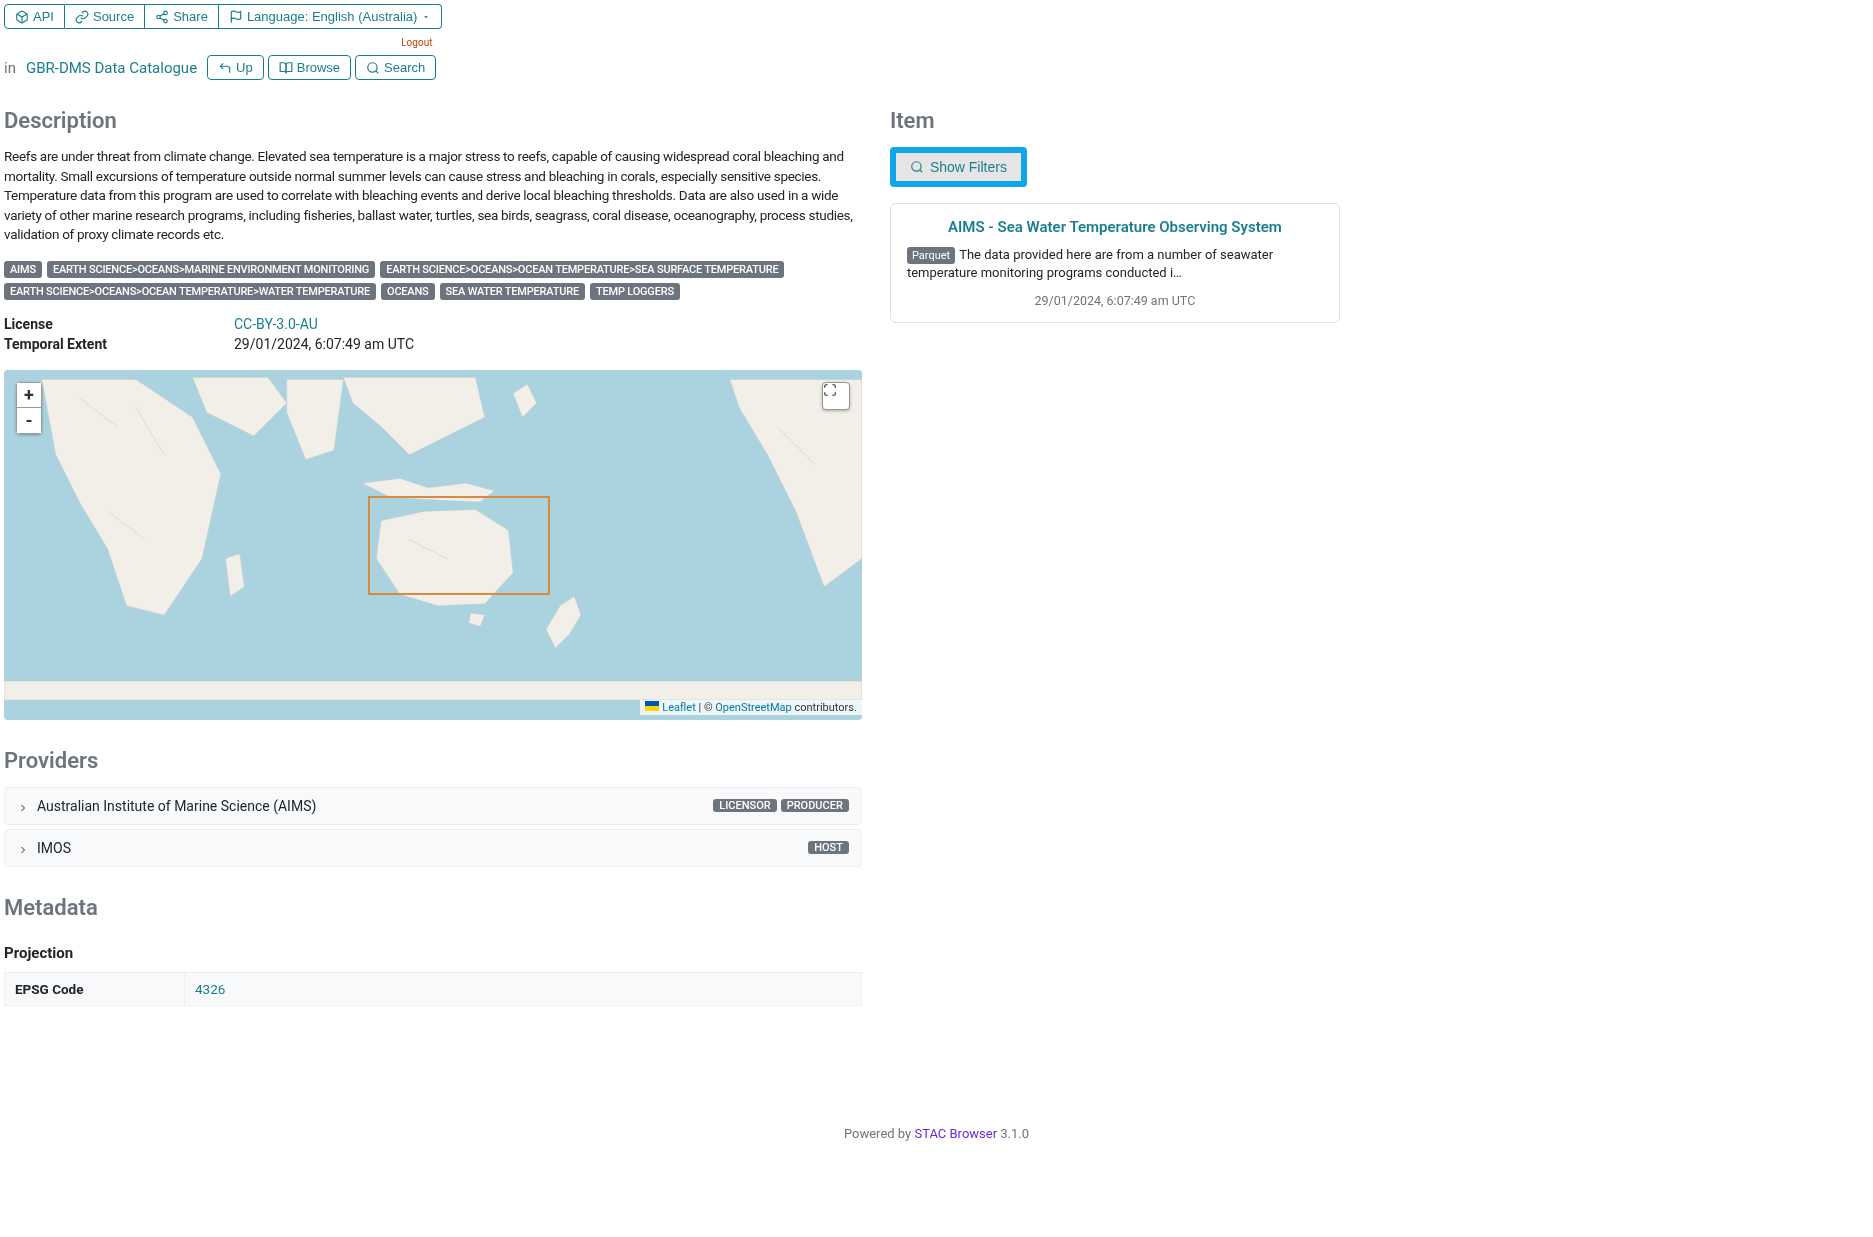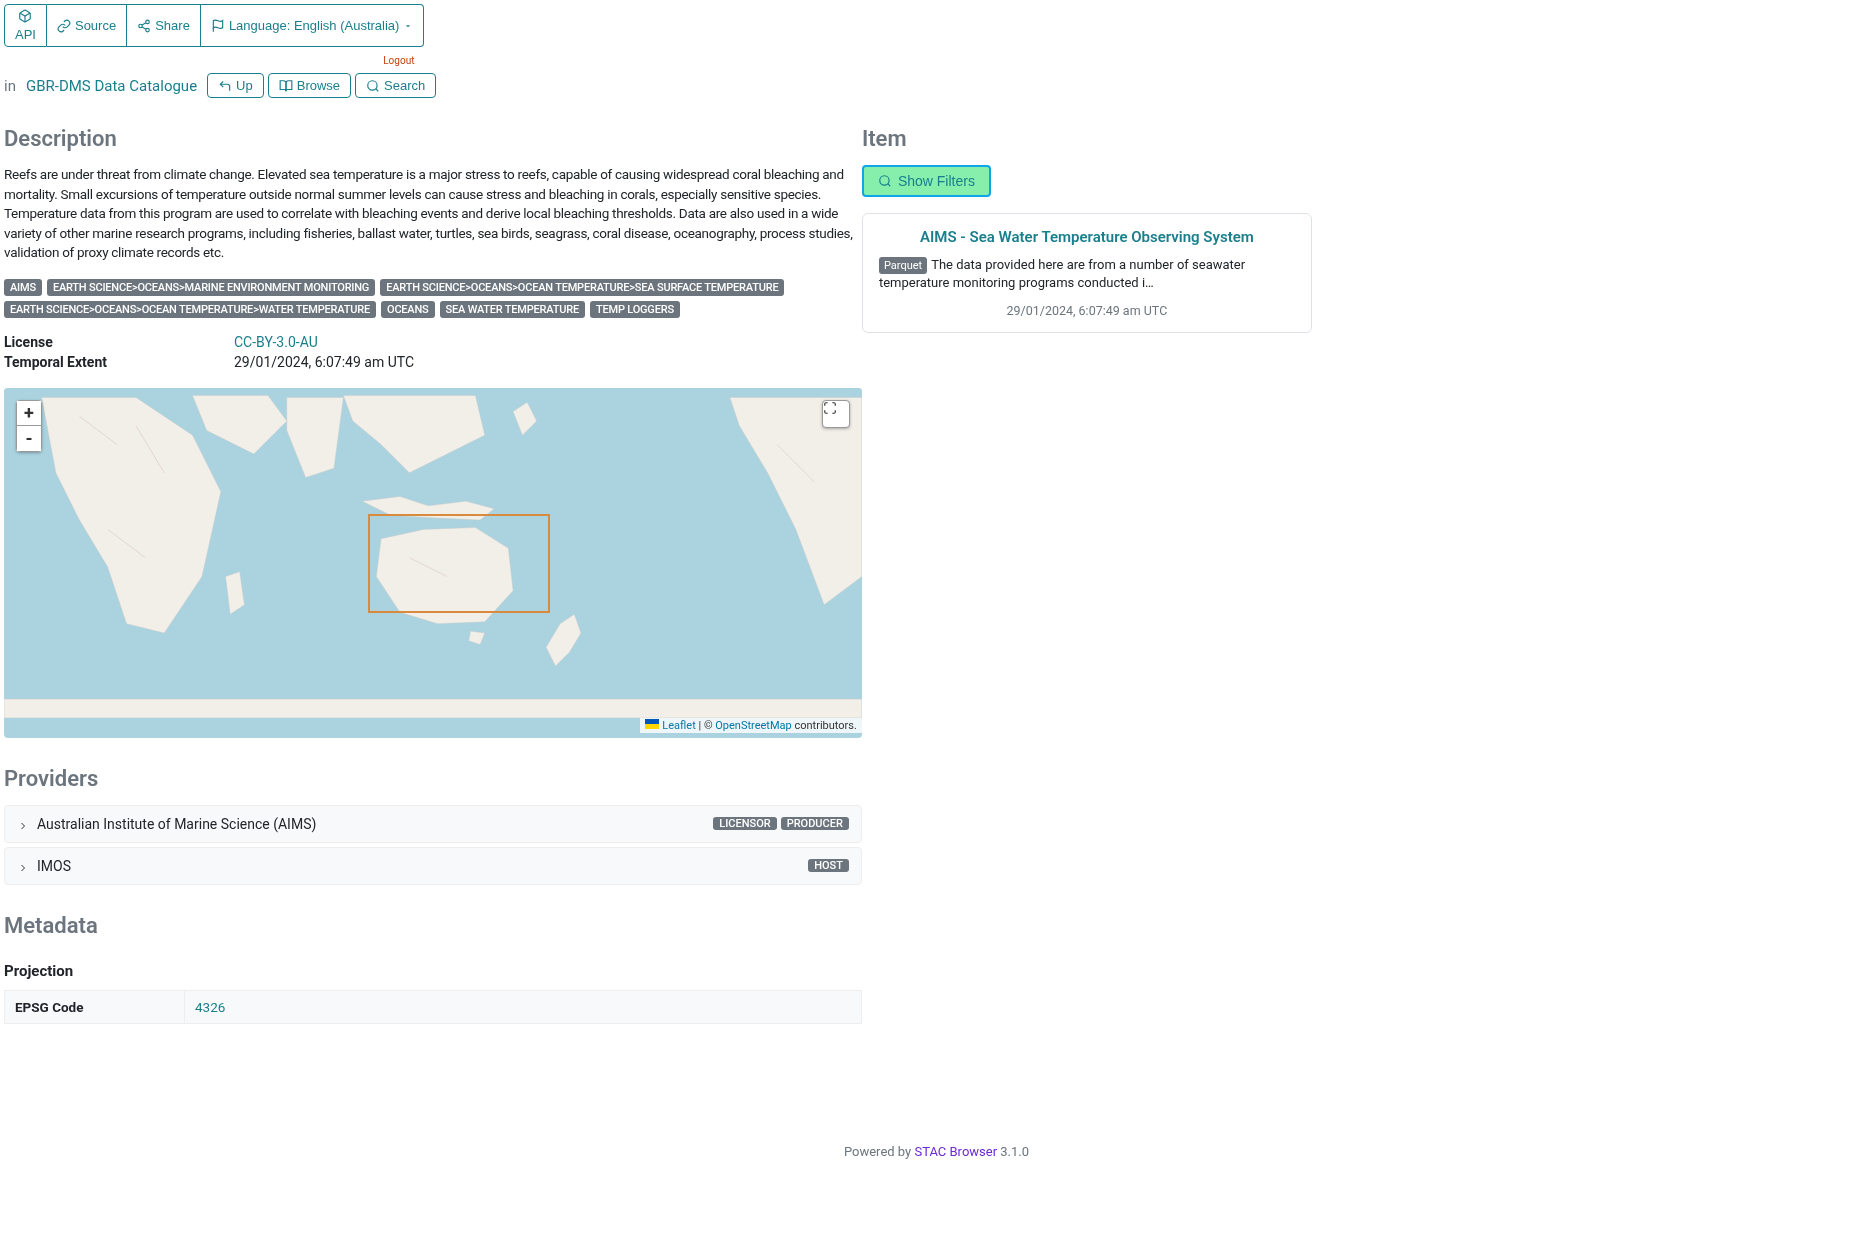--- a/index.html
+++ b/index.html
@@ -2,32 +2,32 @@
 <html><head>
 <meta charset="utf-8">
 <style>
 * { box-sizing: border-box; margin: 0; padding: 0; }
 body { font-family: -apple-system, BlinkMacSystemFont, "Segoe UI", Roboto, "Helvetica Neue", Arial, sans-serif; font-size: 14px; color: #212529; background: #fff; padding: 4px; }
 .container { max-width: 1873px; }
 .header-row { display: flex; justify-content: space-between; align-items: flex-start; }
 .title { font-size: 32px; font-weight: 700; color: #212529; letter-spacing: -0.5px; }
 .top-buttons { display: flex; gap: 0; }
 .top-btn { display: inline-flex; align-items: center; gap: 4px; padding: 4px 10px; border: 1px solid #1a7f8c; color: #1a7f8c; background: #fff; font-size: 13px; cursor: pointer; }
-.top-btn:first-child { border-radius: 4px 0 0 4px; flex-direction: column; }
+.top-btn:first-child { border-radius: 4px 0 0 4px; }
 .top-btn + .top-btn { border-left: none; }
 .top-btn:last-child { border-radius: 0 4px 4px 0; }
 .subhead { display: flex; align-items: center; gap: 10px; margin-top: 6px; }
 .subhead-in { color: #6c757d; font-size: 15px; }
 .subhead a { color: #1a7f8c; text-decoration: none; font-size: 15px; }
 .nav-btns { display: flex; gap: 0; }
 .nav-btn { display: inline-flex; align-items: center; gap: 4px; padding: 4px 10px; border: 1px solid #1a7f8c; color: #1a7f8c; background: #fff; font-size: 13px; cursor: pointer; border-radius: 4px; }
 .nav-btn + .nav-btn { margin-left: 4px; }
 .logout-row { text-align: right; margin-top: 4px; margin-right: 10px; }
 .logout-row a { color: #c2410c; text-decoration: none; font-size: 10px; }
-.main { display: flex; margin-top: 28px; }
+.main { display: flex; gap: 28px; margin-top: 28px; }
 .left { flex: 0 0 46%; }
 .right { flex: 1; max-width: 450px; }
 h2 { font-size: 22px; font-weight: 600; color: #6c757d; margin-bottom: 14px; }
 h3.sub { font-size: 15px; font-weight: 700; color: #212529; margin: 24px 0 10px 0; }
 .desc-text { font-size: 13.5px; line-height: 1.45; color: #212529; margin-bottom: 16px; letter-spacing: -0.3px; }
 .tags { display: flex; flex-wrap: wrap; gap: 5px; margin-bottom: 16px; }
 .tag { background: #6c757d; color: #fff; font-size: 11px; padding: 2px 6px; border-radius: 3px; text-transform: uppercase; font-weight: 500; letter-spacing: -0.2px; }
 .kv-row { display: flex; margin-bottom: 4px; font-size: 14px; }
 .kv-key { font-weight: 700; width: 230px; }
 .kv-val { color: #212529; }
@@ -44,21 +44,21 @@
 .bbox-rect { position: absolute; border: 2px solid #d88b3f; top: 126px; left: 364px; width: 182px; height: 99px; }
 .provider-item { display: flex; align-items: center; justify-content: space-between; padding: 10px 12px; background: #f8f9fa; border: 1px solid #eee; border-radius: 4px; margin-bottom: 4px; cursor: pointer; }
 .provider-left { display: flex; align-items: flex-end; gap: 8px; }
 .provider-name { font-size: 14px; color: #212529; }
 .provider-badges { display: flex; gap: 4px; }
 .provider-badge { background: #6c757d; color: #fff; font-size: 11px; padding: 0 6px; border-radius: 3px; font-weight: 500; }
 .meta-table { width: 100%; border-collapse: collapse; }
 .meta-table td { padding: 8px 10px; border: 1px solid #eee; background: #f8f9fa; font-size: 13.5px; }
 .meta-table td:first-child { font-weight: 700; width: 180px; }
 .meta-table td a { color: #1a7f8c; text-decoration: none; }
-.show-filters-btn { display: inline-flex; align-items: center; gap: 6px; padding: 6px 14px; border: 2px solid #0ea5e9; color: #1a7f8c; background: #86efac; border-radius: 4px; cursor: pointer; font-size: 14px; margin-bottom: 16px; }
+.show-filters-btn { display: inline-flex; align-items: center; gap: 6px; padding: 6px 14px; border: 6px solid #0ea5e9; color: #1a7f8c; background: #e5e5e5; border-radius: 4px; cursor: pointer; font-size: 14px; margin-bottom: 16px; }
 .item-card { border: 1px solid #dee2e6; border-radius: 6px; padding: 14px 16px; }
 .item-title { color: #1a7f8c; font-size: 15px; font-weight: 600; text-align: center; margin-bottom: 10px; cursor: pointer; }
 .item-body { font-size: 13px; line-height: 1.4; color: #212529; }
 .item-body .badge { display: inline-block; background: #6c757d; color: #fff; font-size: 11px; padding: 1px 5px; border-radius: 3px; margin-right: 4px; }
 .item-date { text-align: center; color: #6c757d; font-size: 12.5px; margin-top: 10px; }
 .icon { width: 14px; height: 14px; display: inline-block; }
 .footer { text-align: center; color: #6c757d; font-size: 13px; margin-top: 120px; padding-bottom: 10px; }
 .footer a { color: #6d28d9; text-decoration: none; }
 .chevron { width: 12px; height: 12px; }
 .flag { display: inline-block; width: 14px; height: 10px; background: linear-gradient(to bottom, #0057b7 50%, #ffd700 50%); margin-right: 3px; vertical-align: baseline; }

